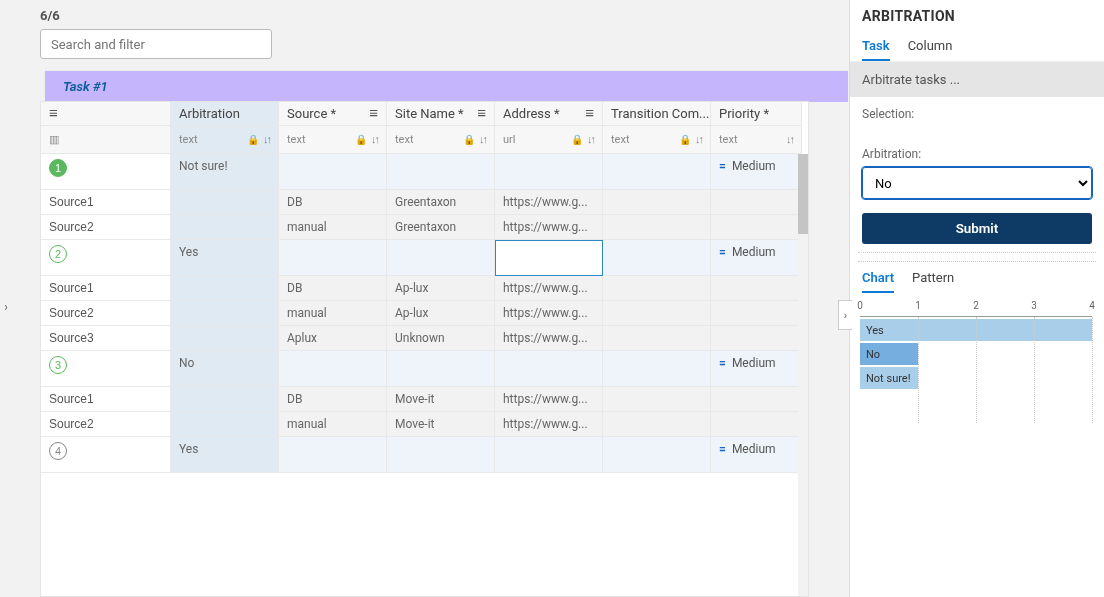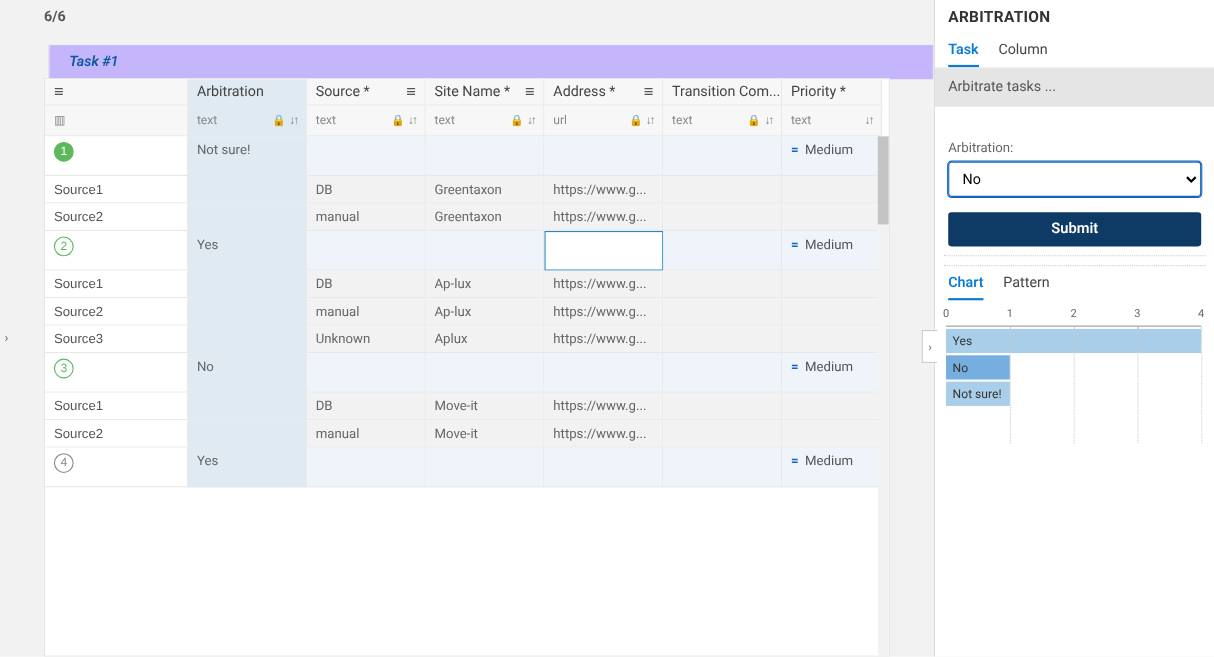--- a/index.html
+++ b/index.html
@@ -64,20 +64,21 @@
 </style>
 </head>
 <body>
 
 <div class="app">
   <div class="left-handle">›</div>
 
   <div class="main">
     <div class="topbar">
       <div class="counter">6/6</div>
+      <input class="search" placeholder="Search and filter" style="">
     </div>
 
 
     <div class="tab-task">Task #1</div>
 
     <div class="grid-wrap">
       <div class="grid" id="grid">
           <div class="cell hdr h1">
             <span class="ham">≡</span>
           </div>
@@ -166,22 +167,22 @@
           <div class="cell" style="background: rgb(242, 242, 242);"></div>
           <div class="cell" style="background: rgb(255, 255, 255);"><span class="row-label">Source2</span></div>
           <div class="cell arb-col" style="background: rgb(223, 234, 243);"></div>
           <div class="cell" style="background: rgb(242, 242, 242);">manual</div>
           <div class="cell" style="background: rgb(242, 242, 242);">Ap-lux</div>
           <div class="cell" style="background: rgb(242, 242, 242);">https://www.g...</div>
           <div class="cell" style="background: rgb(242, 242, 242);"></div>
           <div class="cell" style="background: rgb(242, 242, 242);"></div>
           <div class="cell" style="background: rgb(255, 255, 255);"><span class="row-label">Source3</span></div>
           <div class="cell arb-col" style="background: rgb(223, 234, 243);"></div>
+          <div class="cell" style="background: rgb(242, 242, 242);">Aplux</div>
           <div class="cell" style="background: rgb(242, 242, 242);">Unknown</div>
-          <div class="cell" style="background: rgb(242, 242, 242);">Aplux</div>
           <div class="cell" style="background: rgb(242, 242, 242);">https://www.g...</div>
           <div class="cell" style="background: rgb(242, 242, 242);"></div>
           <div class="cell" style="background: rgb(242, 242, 242);"></div>
           <div class="cell task-head" style="background: rgb(255, 255, 255);"><span class="num-badge out">3</span></div>
           <div class="cell arb-col task-head" style="background: rgb(223, 234, 243);"><span>No</span></div>
           <div class="cell task-head" style="background: rgb(238, 244, 250);"></div>
           <div class="cell task-head" style="background: rgb(238, 244, 250);"></div>
           <div class="cell task-head" style="background: rgb(238, 244, 250);"></div>
           <div class="cell task-head" style="background: rgb(238, 244, 250);"></div>
           <div class="cell task-head" style="background: rgb(238, 244, 250);"><span class="prio-cell"><span class="eq">=</span>Medium</span></div>
@@ -216,20 +217,21 @@
   <div class="side">
     <div class="side-toggle">›</div>
     <div class="side-h">ARBITRATION</div>
     <div class="side-tabs">
       <div class="side-tab active">Task</div>
       <div class="side-tab">Column</div>
     </div>
     <div class="side-sub">Arbitrate tasks ...</div>
 
     <div class="side-block">
+      <div class="side-label">Selection:</div>
     </div>
     <div class="side-block">
       <div class="side-label">Arbitration:</div>
       <select class="side-select active">
         <option>No</option>
       </select>
     </div>
     <button class="submit">Submit</button>
 
     <div class="drag-handle"></div>

